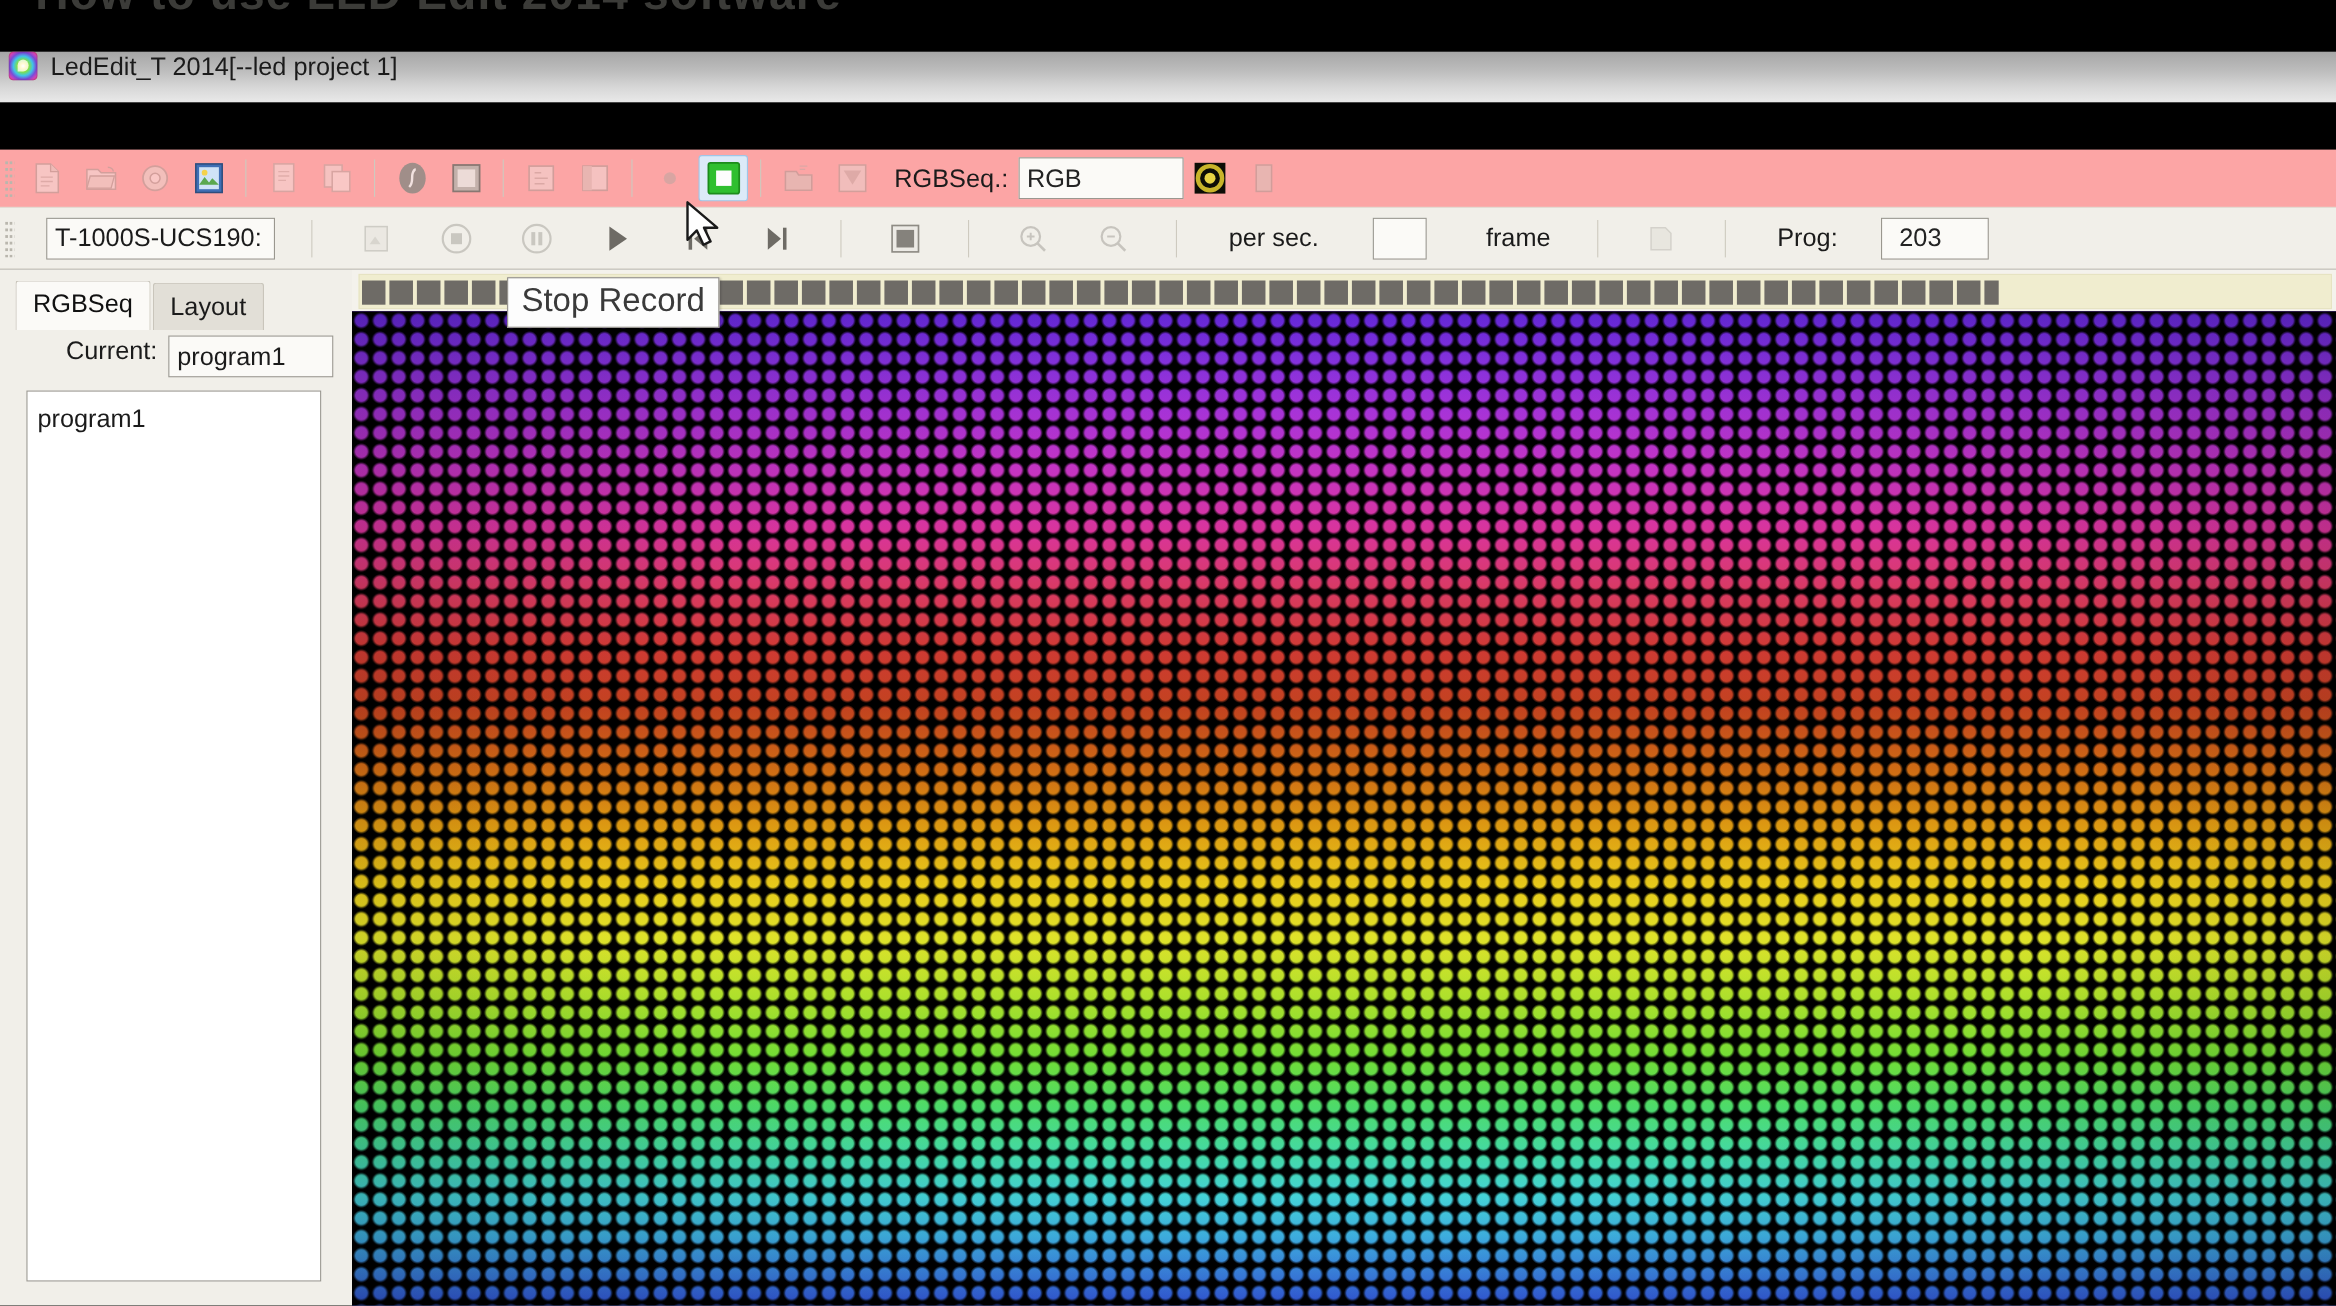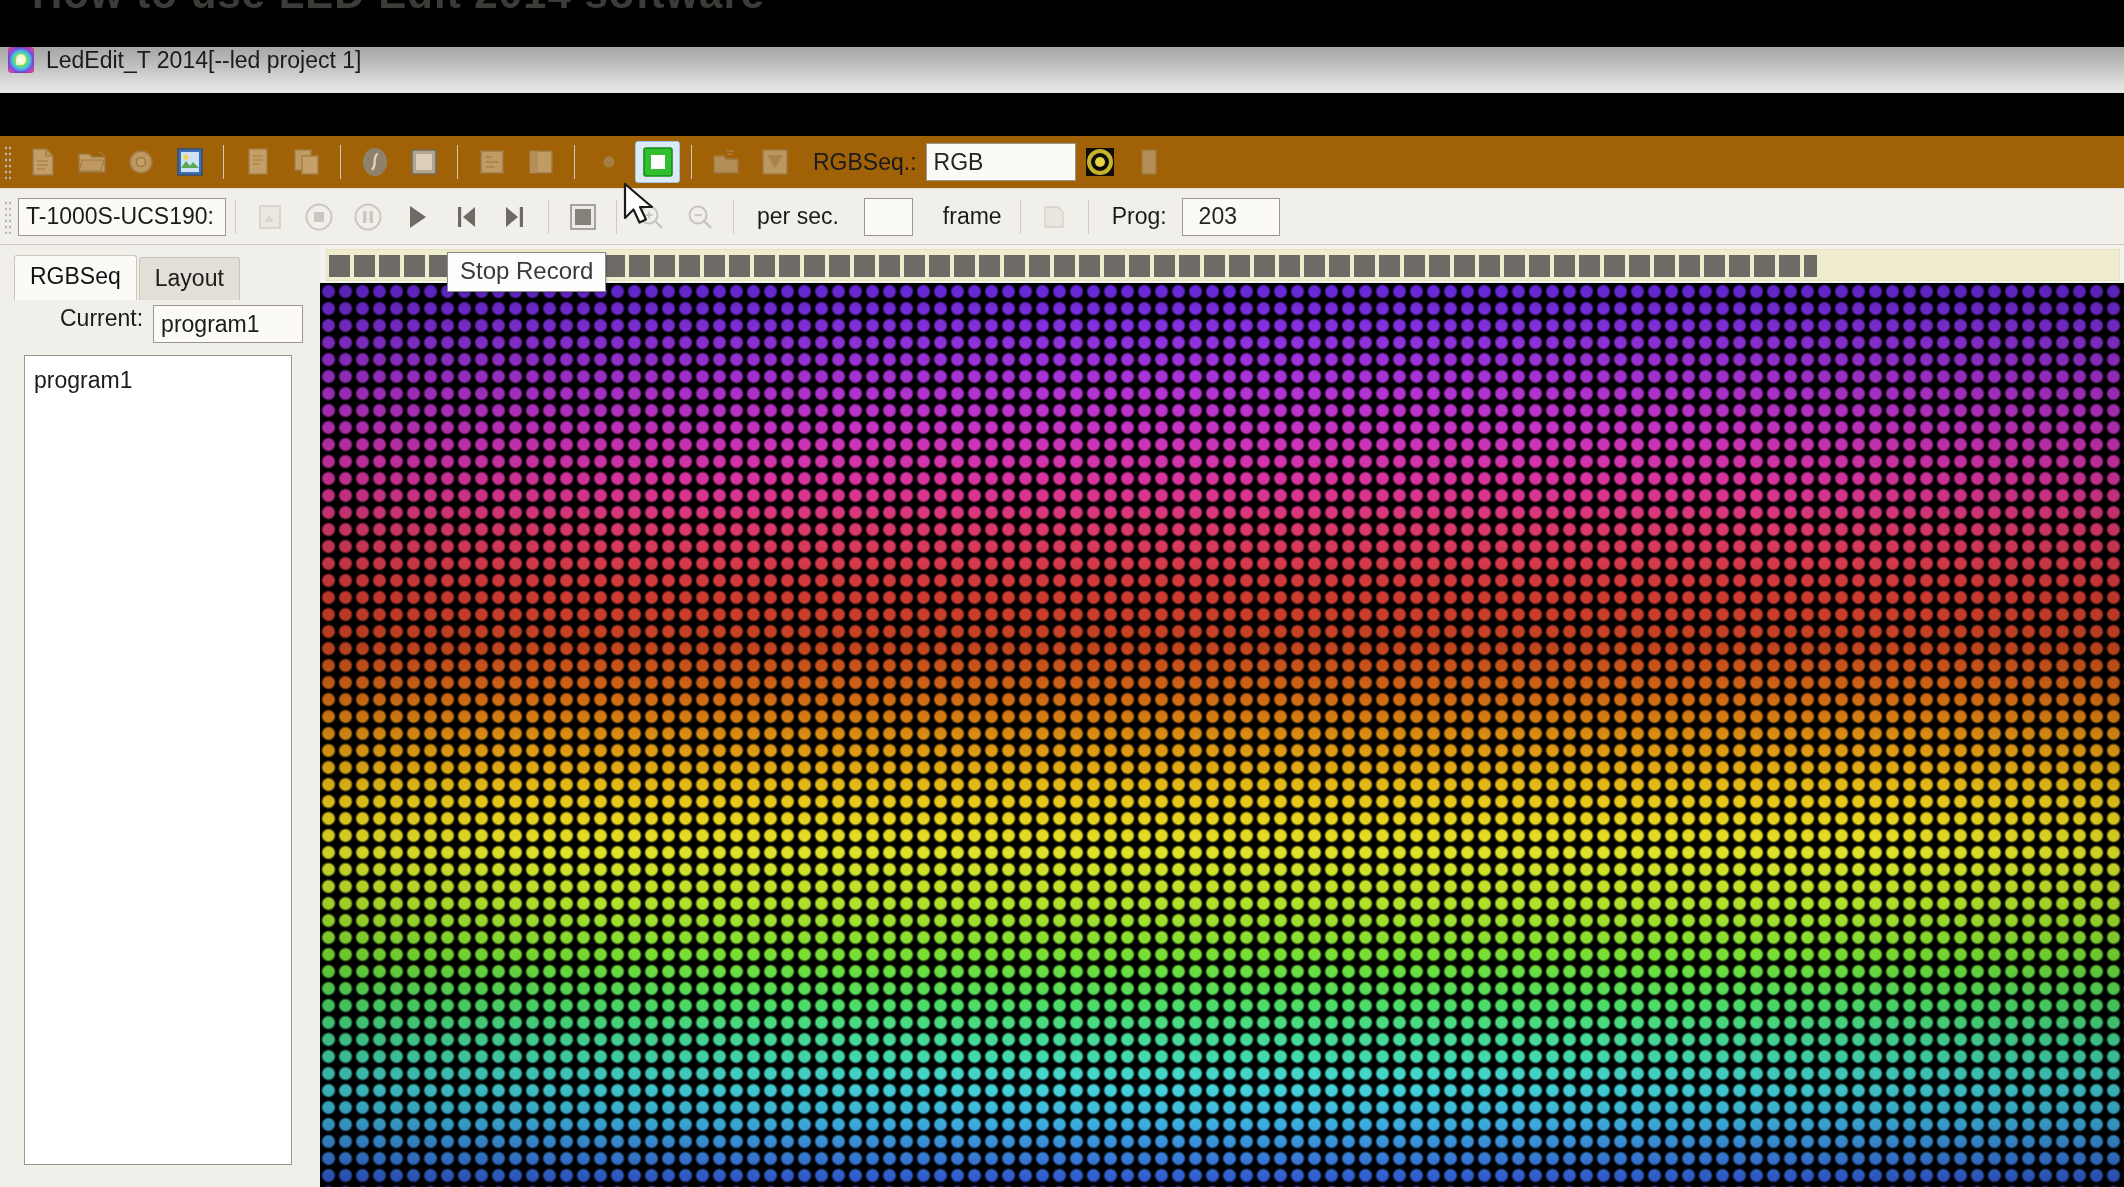--- a/index.html
+++ b/index.html
@@ -54,21 +54,21 @@
   }
   .menuitem {
     padding: 2px 14px; font-size: 23px; color: #141414; white-space: nowrap;
     margin-right: 4px; cursor: default;
   }
   .menuitem.disabled { color: #a6a39c; }
 
   
   .toolbar1 {
     position: absolute; left: 0; top: 136px; width: 2124px; height: 53px;
-    background: #a16207; display: flex; align-items: center;
+    background: #fca5a5; display: flex; align-items: center;
     border-bottom: 1px solid #e2dfd7;
   }
   .gripper {
     width: 9px; height: 34px; margin: 0 5px 0 4px; flex: 0 0 auto;
     background-image: radial-gradient(#b9b6ad 38%, transparent 40%);
     background-size: 4px 6px;
   }
   .tbtn {
     width: 45px; height: 42px; margin: 0 2px; flex: 0 0 auto;
     display: flex; align-items: center; justify-content: center;
@@ -89,20 +89,21 @@
   .tb-input.rgbseq { width: 150px; }
   .tb-input.persec { width: 44px; margin: 0 16px; padding-left: 40px; }
   .tb-input.prog   { width: 98px; margin-left: 6px; padding-left: 16px; }
   .tb-input.ctrl   { width: 208px; color: #1b1b1b; }
 
   
   .toolbar2 {
     position: absolute; left: 0; top: 189px; width: 2124px; height: 56px;
     background: #f1efe9; display: flex; align-items: center;
     border-bottom: 1px solid #cfccc4;
+    gap: 24px;
   }
 
   
   .ic { display: block; }
   .ic-dim  { opacity: .42; }
   .ic-norm { opacity: .82; }
 
   
   .leftpanel {
     position: absolute; left: 0; top: 245px; width: 320px; height: 942px;
@@ -183,23 +184,23 @@
       radial-gradient(circle at 8.5px 8.5px, rgba(0,0,0,0) 0 5.2px, rgba(0,0,0,.55) 6.4px, #000 7.6px);
     background-size: 17px 17px;
   }
   .led-vign {
     position: absolute; inset: 0;
     background: radial-gradient(ellipse at 50% 50%, rgba(0,0,0,0) 55%, rgba(0,0,0,.22) 100%);
   }
 
   
   .tooltip {
-    position: absolute; left: 447px; top: 252px;
+    position: absolute; left: 461px; top: 252px;
     background: #fdfdfd; border: 1px solid #8e8b84;
-    font-size: 24px; color: #3a3a3a; padding: 4px 12px 6px 12px;
+    font-size: 30px; color: #3a3a3a; padding: 4px 12px 6px 12px;
     white-space: nowrap; z-index: 40;
     box-shadow: 1px 1px 2px rgba(0,0,0,.18);
     text-align: right;
   }
 
   
   .cursor { position: absolute; left: 622px; top: 182px; z-index: 50; }
 </style>
 </head>
 <body>

